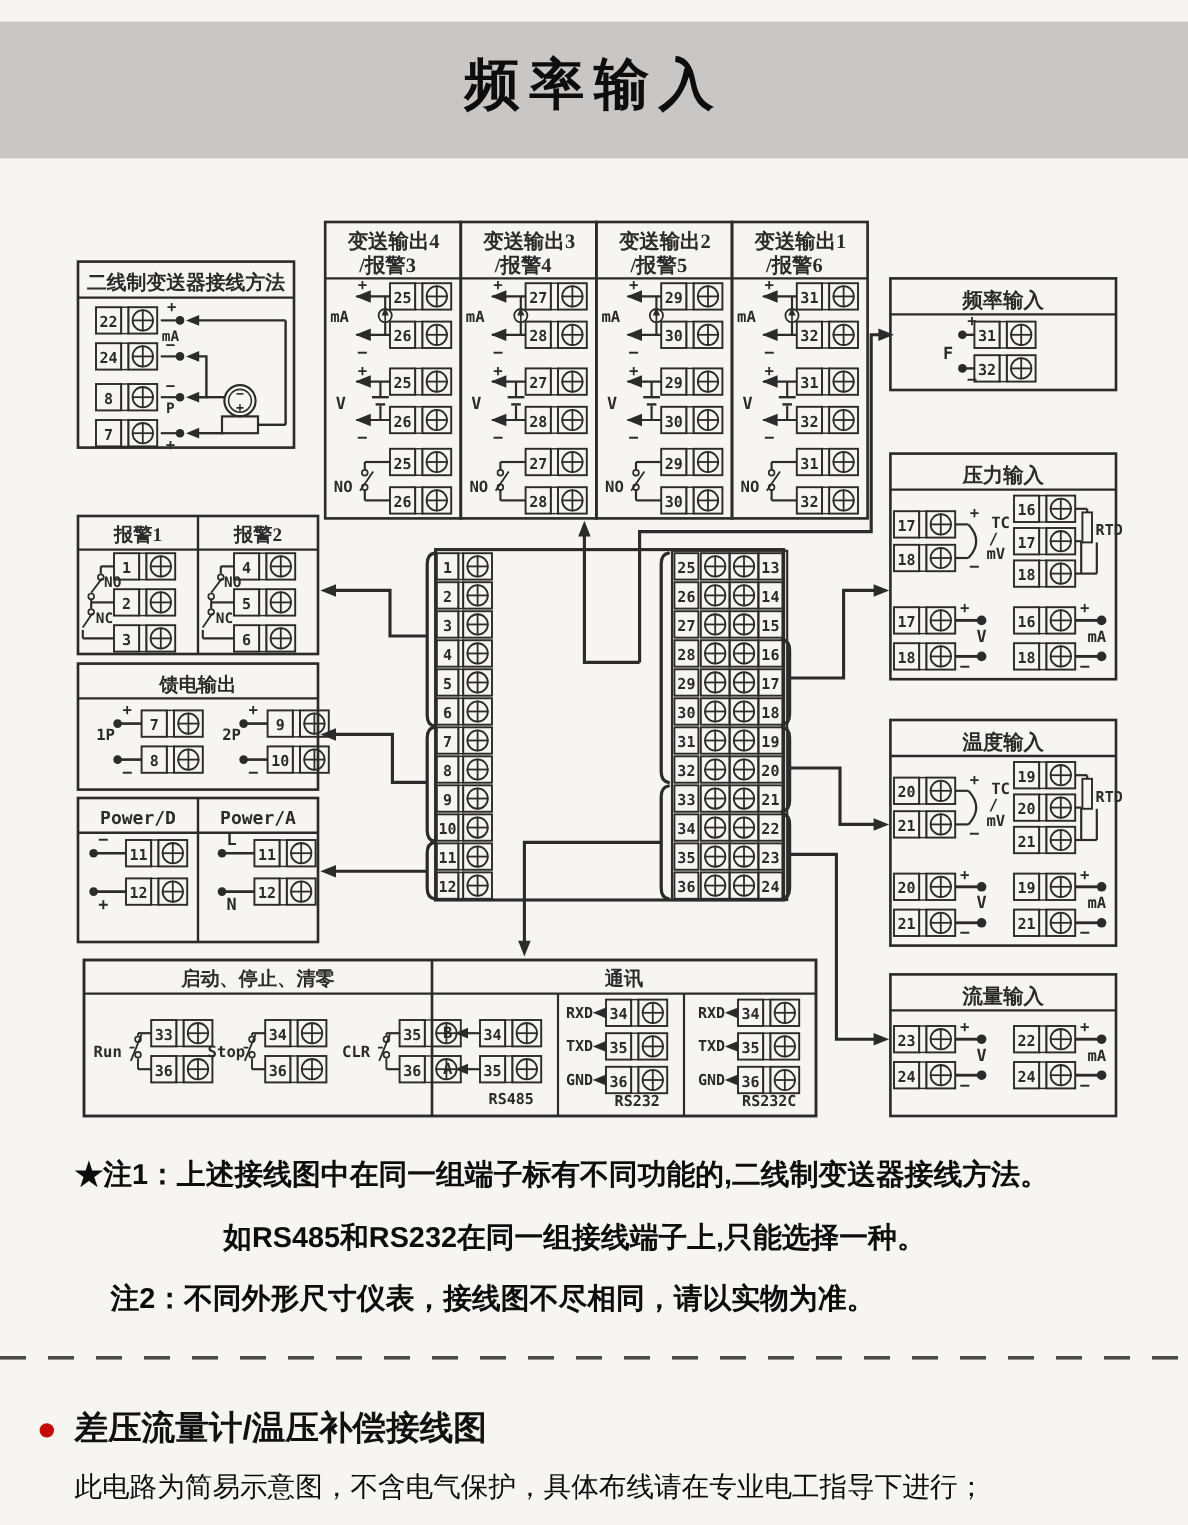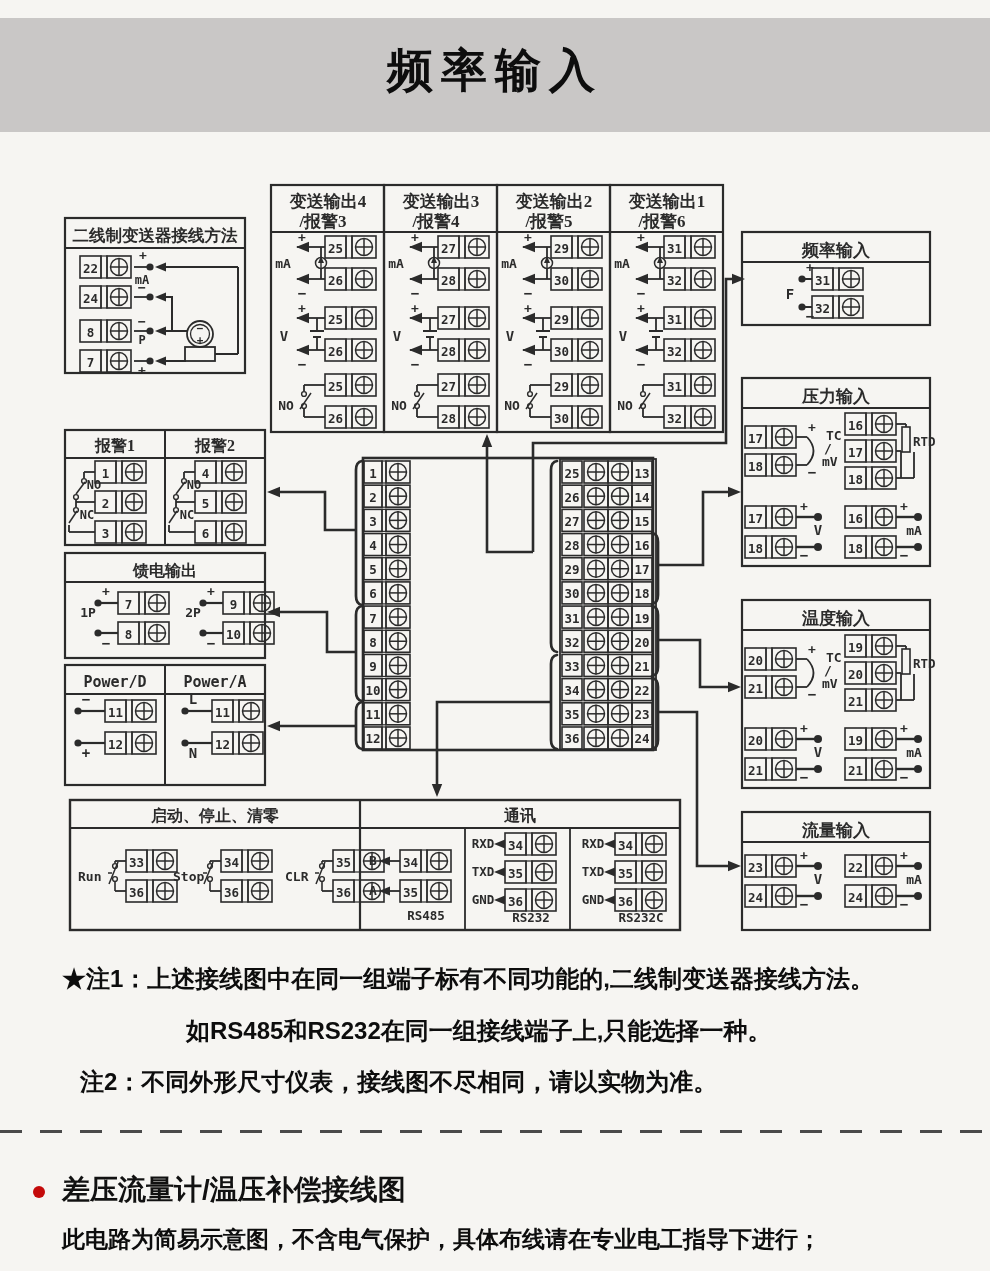--- a/index.html
+++ b/index.html
@@ -7,21 +7,21 @@
   .band{position:absolute;left:0;top:18px;width:990px;height:114px;text-align:center;}
   .band .t{font-size:46px;font-weight:bold;letter-spacing:8px;color:#0d0d0d;padding-top:22px;font-family:"Liberation Sans",sans-serif;}
   .band .st{font-size:19px;color:#151515;letter-spacing:1px;margin-top:0px;}
   #diag{position:absolute;left:0;top:0;}
   .note{position:absolute;font-weight:bold;font-size:24px;color:#0d0d0d;white-space:nowrap;}
   .note .tag{}
   .dashline{position:absolute;left:0;top:1130px;width:990px;height:3px;
     background:repeating-linear-gradient(90deg,#4a4a4a 0 22px,transparent 22px 40px);}
   .bullet{position:absolute;left:33px;top:1186px;width:12px;height:12px;border-radius:50%;}
   .sec-title{position:absolute;left:62px;top:1171px;font-size:28px;font-weight:700;color:#111;white-space:nowrap;}
-  .sec-desc{position:absolute;left:62px;top:1224px;font-size:23px;font-weight:bold;color:#0d0d0d;white-space:nowrap;}
+  .sec-desc{position:absolute;left:62px;top:1224px;font-size:23px;font-weight:normal;color:#0d0d0d;white-space:nowrap;}
 </style>
 </head>
 <body style="background: rgb(246, 245, 242);">
 
 <div class="band" style="background: rgb(201, 199, 198);">
   <div class="t">频率输入</div>
 </div>
 
 <svg id="diag" width="990" height="950" viewBox="0 0 990 950">
     <g>
@@ -1258,18 +1258,18 @@
       <rect x="642" y="889" width="24" height="22" fill="none" stroke="#2b2b2b" stroke-width="1.6"></rect>
       <circle cx="654" cy="900" r="8.5" fill="none" stroke="#2b2b2b" stroke-width="1.5"></circle>
       <line x1="645" y1="900" x2="663" y2="900" stroke="#2b2b2b" stroke-width="1.5"></line>
       <line x1="654" y1="891" x2="654" y2="909" stroke="#2b2b2b" stroke-width="1.5"></line>
       <text x="641" y="922" fill="#2b2b2b" font-size="12.5" text-anchor="middle" font-family="&quot;DejaVu Sans Mono&quot;,monospace" font-weight="bold">RS232C</text>
     </g>
   </svg>
 
 <div class="note" style="left:62px;top:963px"><span class="tag">★注1：</span><span>上述接线图中在同一组端子标有不同功能的,二线制变送器接线方法。</span></div>
 <div class="note" style="left:186px;top:1015px">如RS485和RS232在同一组接线端子上,只能选择一种。</div>
-<div class="note" style="left:80px;top:1066px"><span class="tag">注2：</span><span>不同外形尺寸仪表，接线图不尽相同，请以实物为准。</span></div>
+<div class="note" style="left:92px;top:1066px"><span class="tag">注2：</span><span>不同外形尺寸仪表，接线图不尽相同，请以实物为准。</span></div>
 
 <div class="dashline"></div>
 <span class="bullet" style="background: rgb(196, 10, 10);"></span>
 <div class="sec-title">差压流量计/温压补偿接线图</div>
 <div class="sec-desc">此电路为简易示意图，不含电气保护，具体布线请在专业电工指导下进行；</div>
 
 </body></html>

